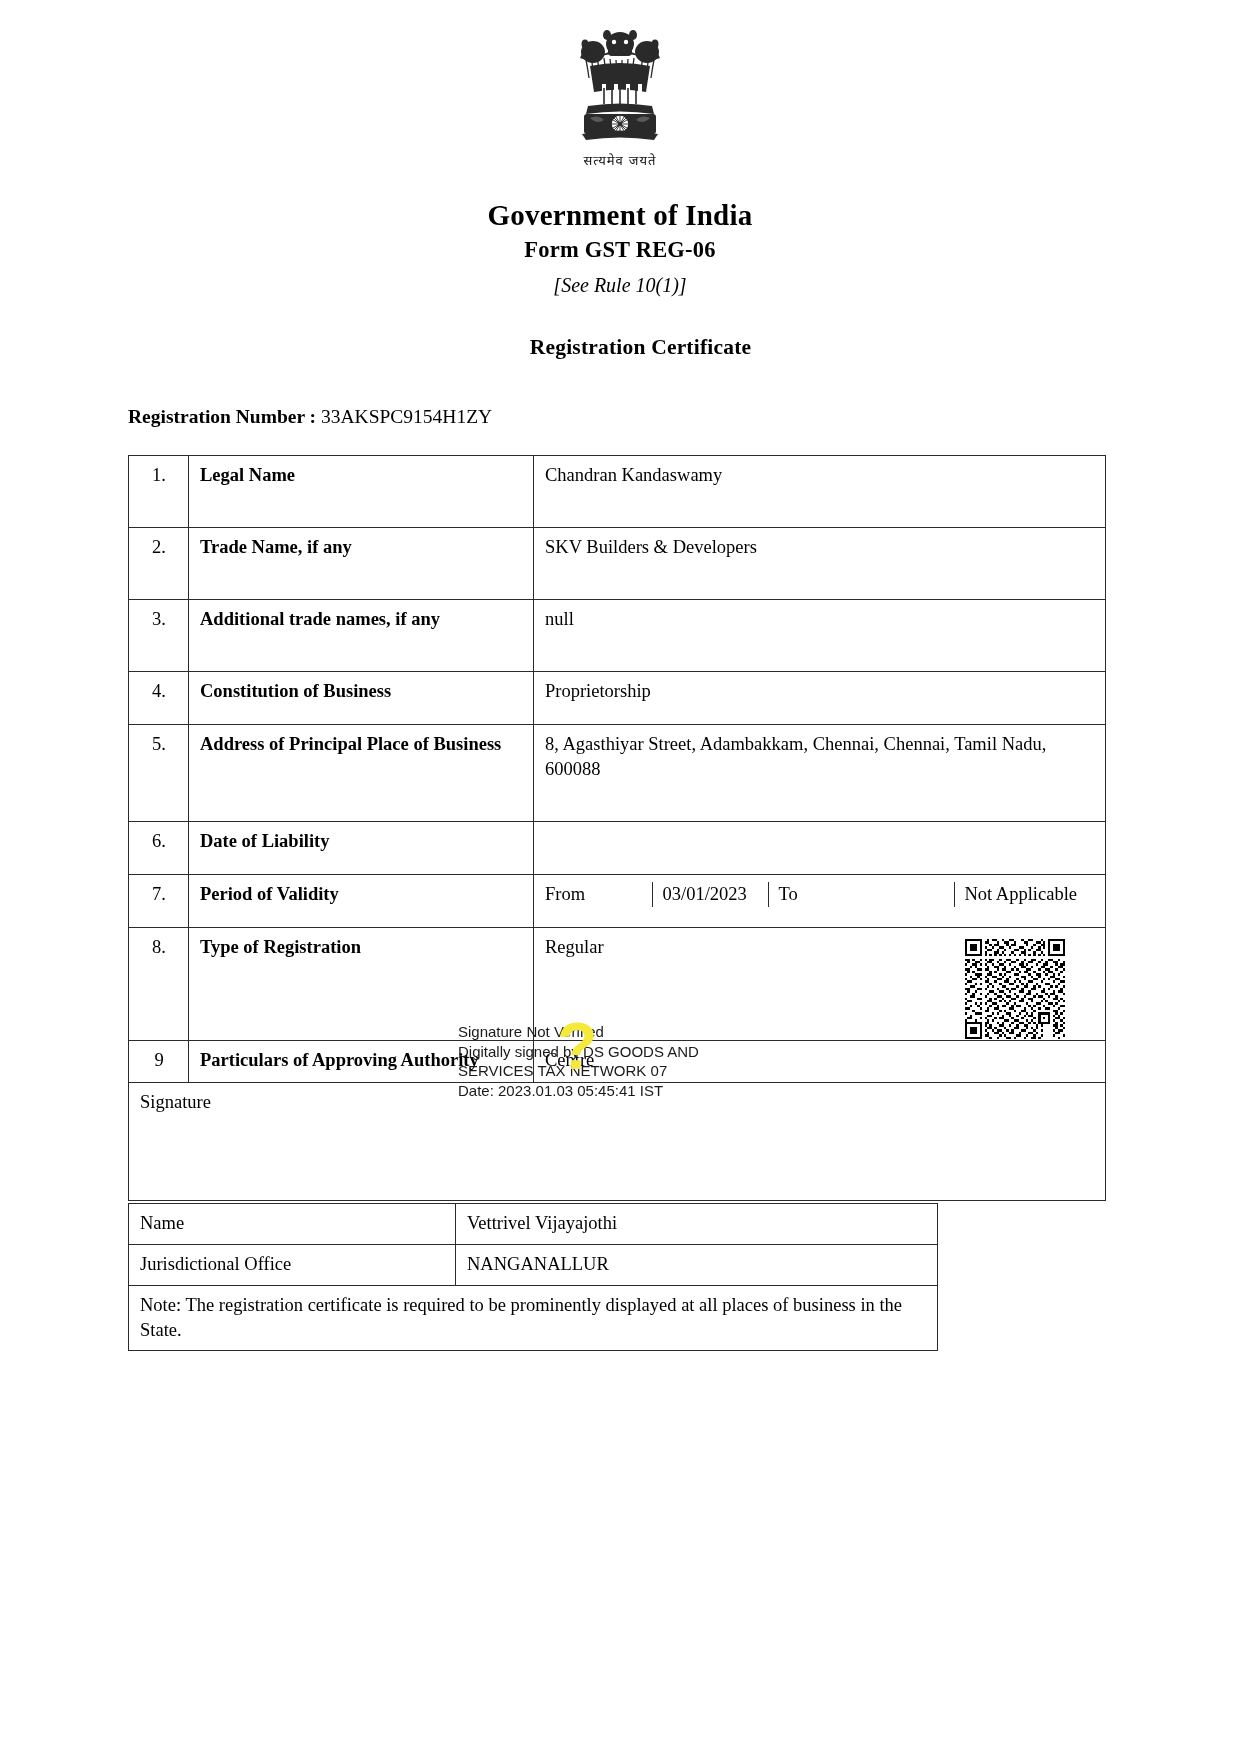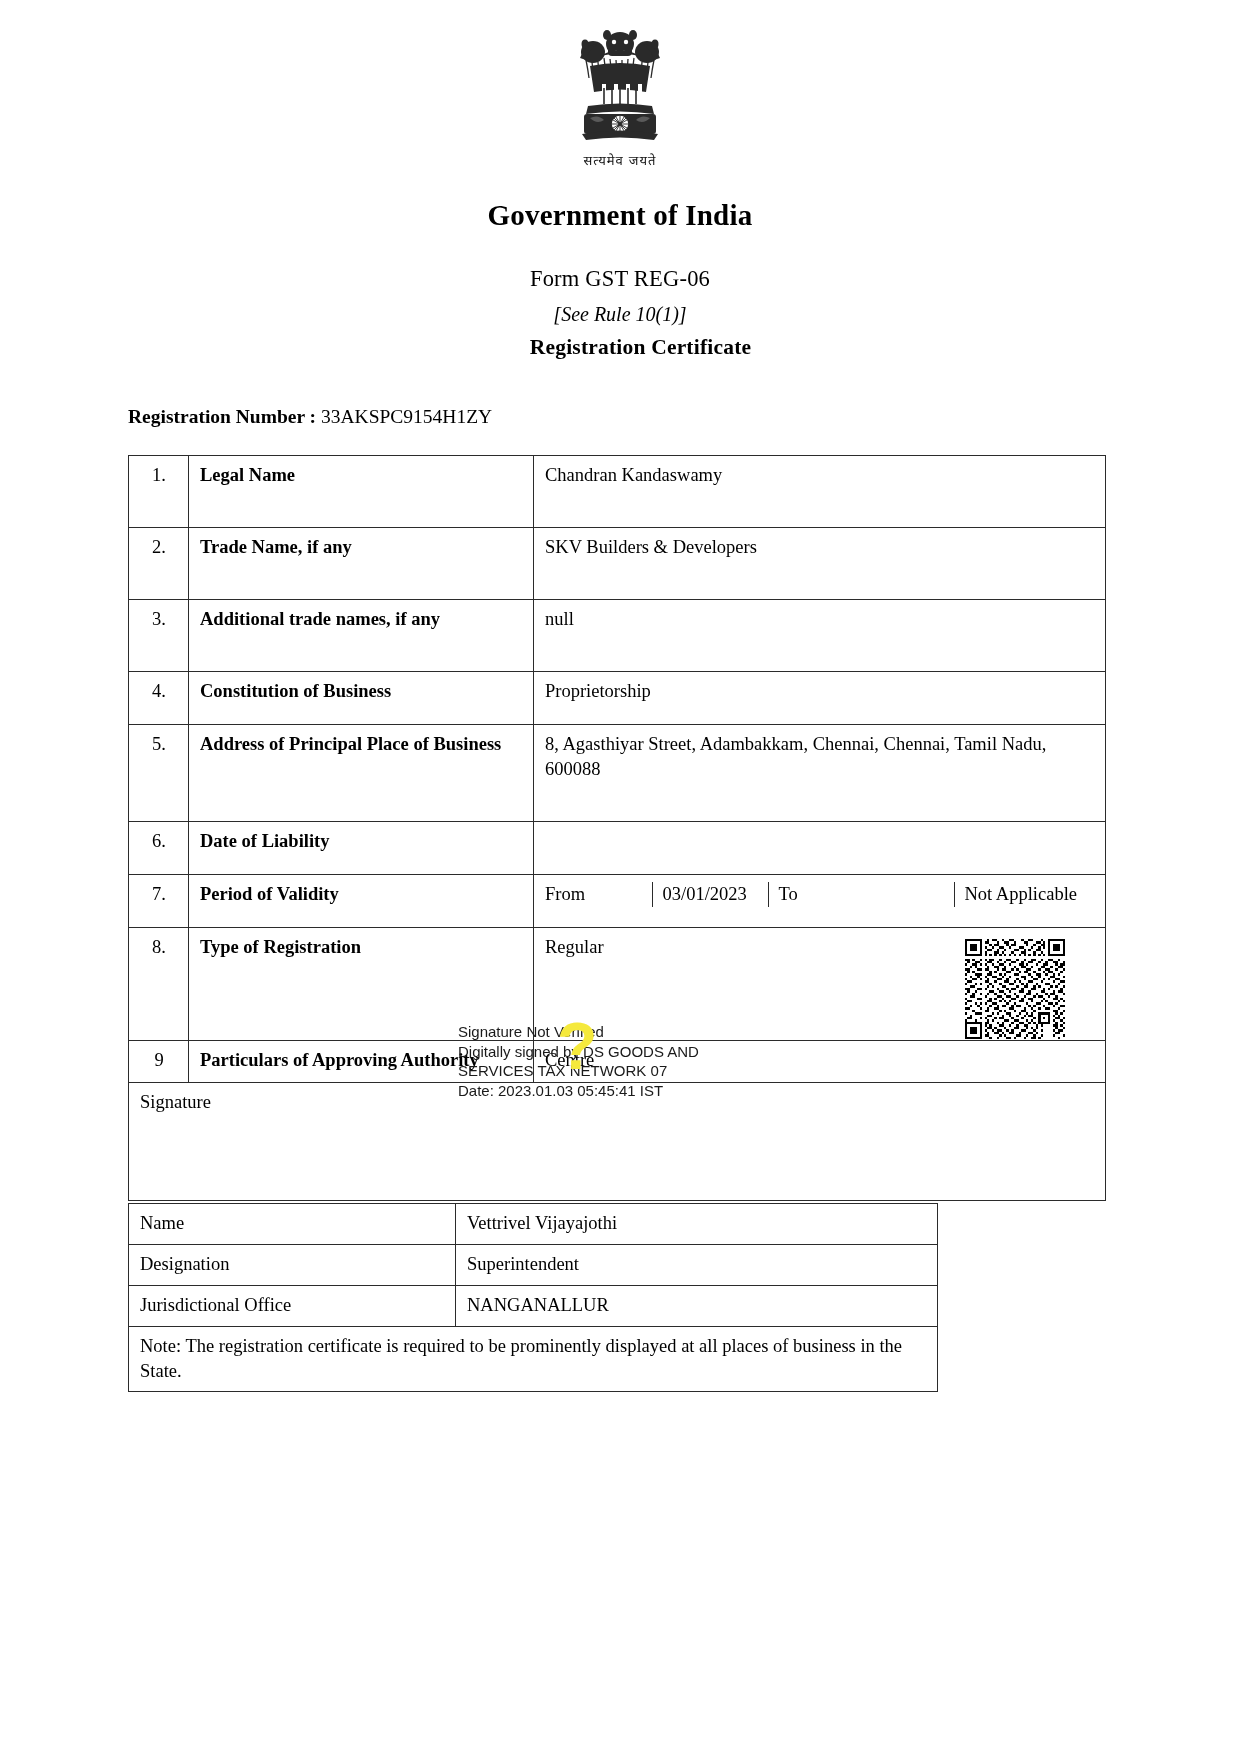--- a/index.html
+++ b/index.html
@@ -30,21 +30,21 @@
     margin-top: 1px;
     color: #111;
   }
 
   
   .head-block {
     position: absolute; left: 0; right: 0; top: 198px;
     text-align: center;
   }
   .h-govt { font-size: 29px; font-weight: bold; line-height: 34px; letter-spacing: .2px; }
-  .h-form { font-size: 22.5px; font-weight: normal; line-height: 36px; letter-spacing: .2px; margin-top: 29px; }
+  .h-form { font-size: 22.5px; font-weight: bold; line-height: 36px; letter-spacing: .2px; }
   .h-rule { font-size: 20px; font-style: italic; line-height: 34px; }
   .h-certificate {
     position: absolute; left: 0; right: 0; top: 335px;
     text-align: center; font-size: 21.5px; font-weight: bold; letter-spacing: .2px; margin-left: 41px;
   }
 
   
   .regno {
     position: absolute; left: 128px; top: 404px;
     font-size: 19.5px; line-height: 26px; white-space: nowrap;
@@ -740,24 +740,20 @@
     </tbody>
   </table>
 
   <table class="bottom-table">
     <tbody>
       <tr>
         <td class="b-lbl">Name</td>
         <td>Vettrivel Vijayajothi</td>
       </tr>
       <tr>
-        <td class="b-lbl">Designation</td>
-        <td>Superintendent</td>
-      </tr>
-      <tr>
         <td class="b-lbl">Jurisdictional Office</td>
         <td>NANGANALLUR</td>
       </tr>
       <tr>
         <td colspan="2" class="note-cell">Note: The registration certificate is required to be prominently displayed at all places of business in the State.</td>
       </tr>
     </tbody>
   </table>
 
   <div class="dsig">

